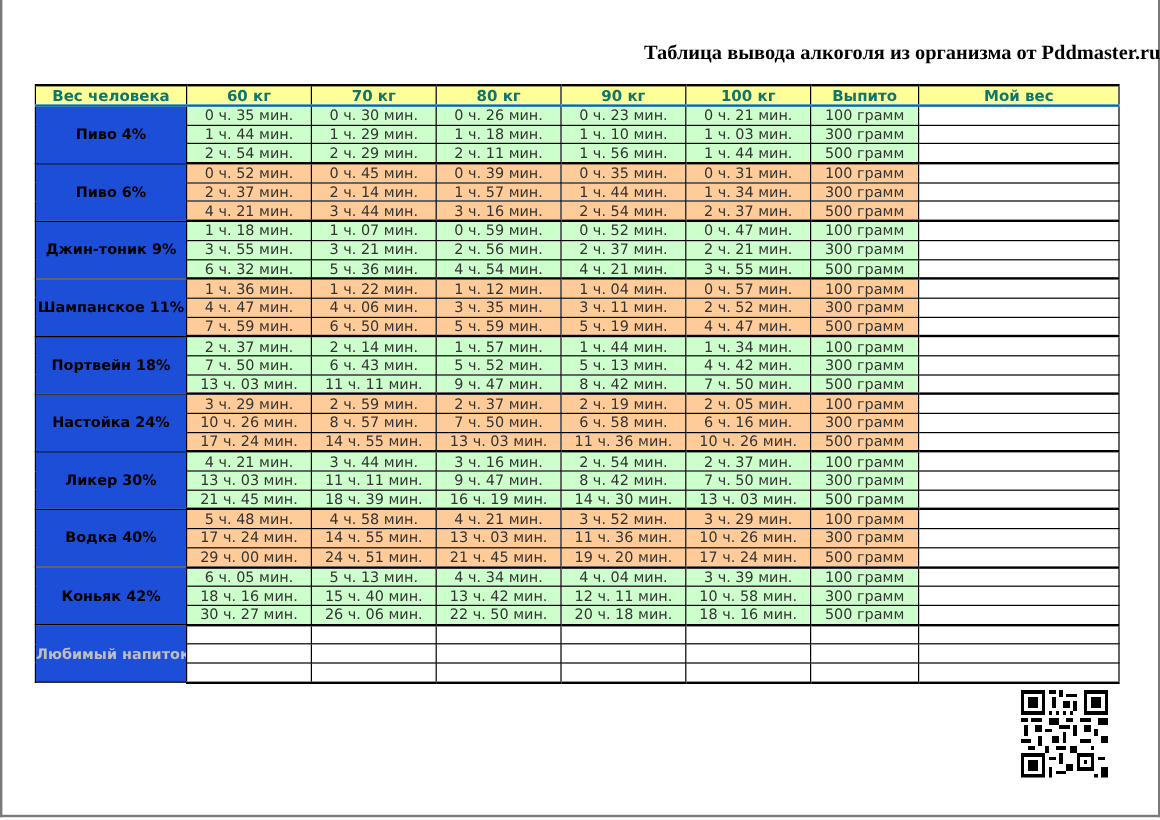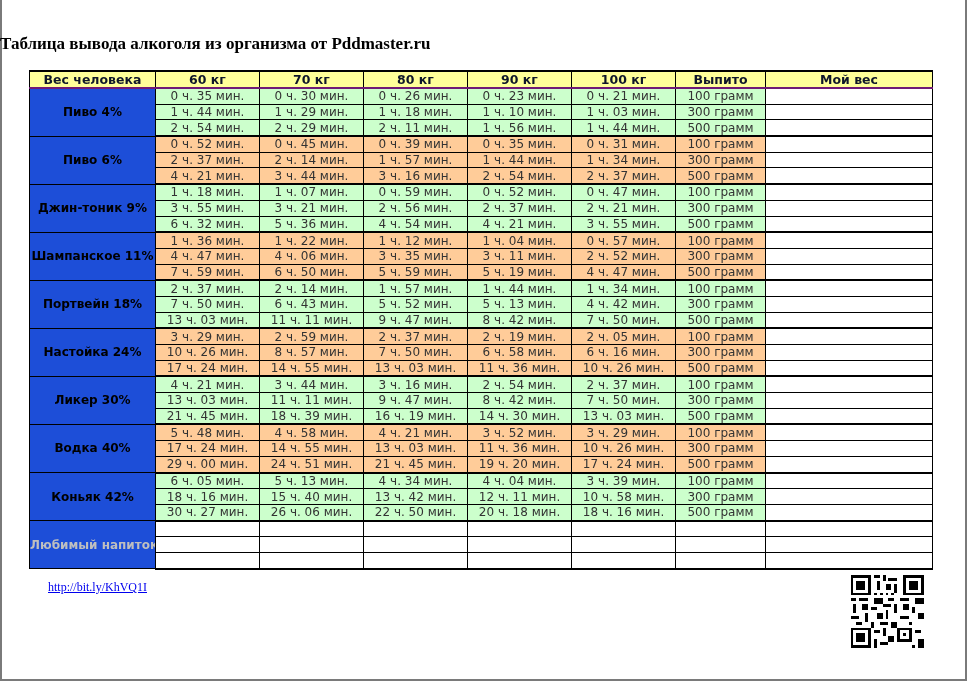--- a/index.html
+++ b/index.html
@@ -6,34 +6,34 @@
   body {
     width:967px; height:683px; background:#ffffff; position:relative; overflow:hidden;
     font-family:"DejaVu Sans", sans-serif;
   }
   .frame {
     position:absolute; left:0; top:0; width:963px; height:679px;
     border-left:2px solid #7a7a7a; border-right:2px solid #7a7a7a; border-bottom:2px solid #7a7a7a;
     border-top:0;
   }
   .title {
-    position:absolute; left:0; width:967px; top:34px; text-align:left;
+    position:absolute; left:0; width:967px; top:34px; text-align:right;
     font-family:"Liberation Serif", serif; font-weight:bold; font-size:17px; color:#000;
   }
   table.grid {
     position:absolute; left:29px; top:70px; border-collapse:collapse;
     table-layout:fixed; width:903px;
   }
   table.grid td, table.grid th {
     border:1px solid #000; padding:0; height:14.7px; line-height:14px;
     font-size:12px; text-align:center; white-space:nowrap; overflow:hidden;
   }
   table.grid th {
-    background:#ffff99; font-weight:bold; font-size:12.5px; color:#0f172a; height:15px;
-    border-top:2px solid #000; border-bottom:2px solid #701a75;
+    background:#ffff99; font-weight:bold; font-size:12.5px; color:#0f766e; height:15px;
+    border-top:2px solid #000; border-bottom:2px solid #0369a1;
   }
   th.first { text-align:right; padding-right:6px; border-left:2px solid #000; }
   th.last { border-right:2px solid #000; }
   th.myweight { color:#bfbfbf; }
   td.drink {
     background:#1d4ed8; font-weight:bold; font-size:13px; color:#000; line-height:17px;
     border-left:2px solid #000; border-bottom:2px solid #000;
     white-space:normal;
   }
   td.drink.fav { color:#bfbfbf;margin-left:16px; }
@@ -356,21 +356,20 @@
         <td class="w"></td>
         <td class="w"></td>
         <td class="w"></td>
         <td class="w"></td>
         <td class="mine"></td>
       </tr>
     </tbody>
 </table>
 
 <div class="footer">
-  <a>http://bit.ly/KhVQ1I</a>
 </div>
 
 <svg class="qr" viewBox="0 0 25 25" shape-rendering="crispEdges">
   <rect width="25" height="25" fill="#fff"></rect>
   <g fill="#000">
     <rect x="0" y="0" width="7" height="7"></rect>
       <rect x="1" y="1" width="5" height="5" fill="#fff"></rect>
       <rect x="2" y="2" width="3" height="3"></rect>
     <rect x="18" y="0" width="7" height="7"></rect>
       <rect x="19" y="1" width="5" height="5" fill="#fff"></rect>

